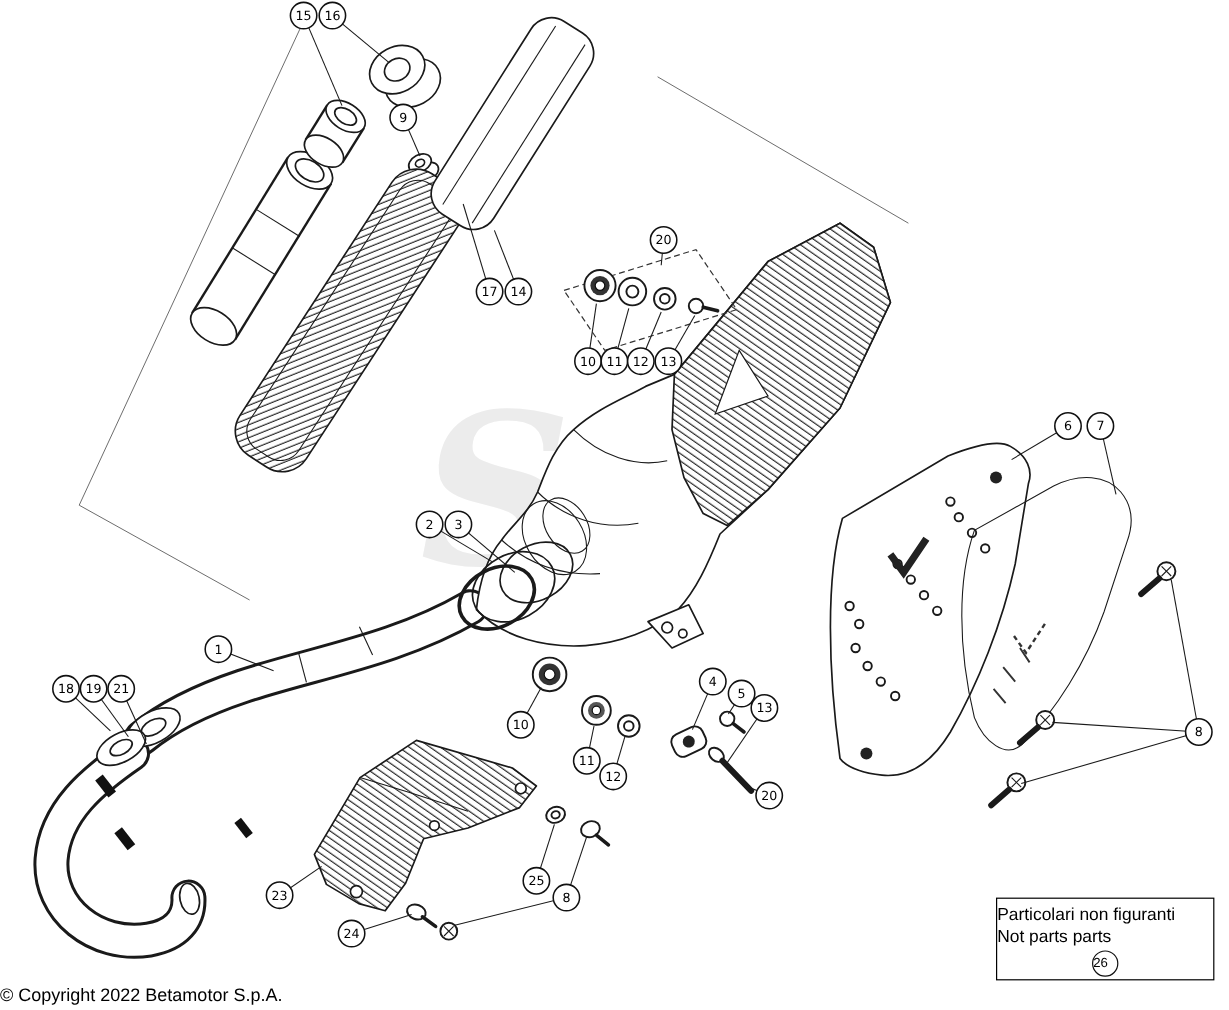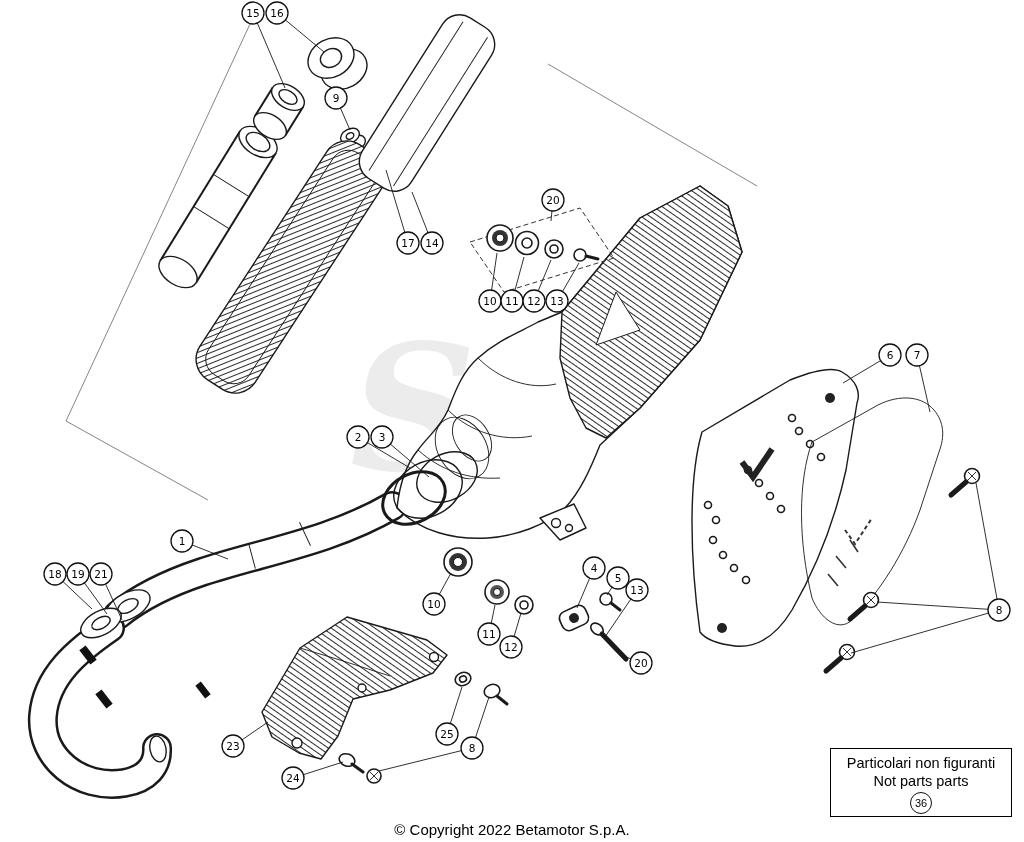--- a/index.html
+++ b/index.html
@@ -21,25 +21,25 @@
   .tube-out{stroke:#1a1a1a;stroke-width:44;fill:none;stroke-linecap:butt}
   .tube-in{stroke:#fff;stroke-width:40;fill:none;stroke-linecap:butt}
   .sleeve-out{stroke:#1a1a1a;stroke-width:38;fill:none;stroke-linecap:butt}
   .sleeve-in{stroke:#fff;stroke-width:34;fill:none;stroke-linecap:butt}
   .leader{stroke:#1a1a1a;stroke-width:0.9}
   .callout-circle{fill:#fff;stroke:#111;stroke-width:1.3}
   .callout-text{font:10.5px "DejaVu Sans",sans-serif;text-anchor:middle;fill:#000}
   .watermark{font:italic 700 175px "DejaVu Serif",serif;fill:#ececec}
 
   .not-shown-box{position:absolute;left:830px;top:748px;width:182px;height:69px;
-    border:1px solid #000;background:#fff;text-align:center;box-sizing:border-box;
+    border:1px solid #000;background:#fff;text-align:left;box-sizing:border-box;
     padding-top:5px;font-size:14.5px;color:#000;line-height:18px}
   .nsb-callout{width:22px;height:22px;border:1.3px solid #111;border-radius:50%;
     margin:2px auto 0;font-size:11px;line-height:20px;box-sizing:border-box}
-  .copyright{position:absolute;left:0;top:821px;width:100%;text-align:center;
+  .copyright{position:absolute;left:0;top:821px;width:100%;
     font-size:15px;color:#000}
 </style>
 </head>
 <body>
 
 <svg id="diagram" width="1024" height="842" viewBox="0 0 1024 842">
   <defs>
     <pattern id="hatchD" width="5" height="5" patternUnits="userSpaceOnUse" patternTransform="rotate(-55)">
       <rect width="5" height="5" fill="#fff"></rect>
       <line x1="0" y1="0" x2="0" y2="5" stroke="#2b2b2b" stroke-width="2"></line>
@@ -406,17 +406,17 @@
         <circle cx="472" cy="748" r="11" class="callout-circle"></circle>
         <text x="472" y="748" dy="0.35em" class="callout-text">8</text>
       </g>
     </g>
 </svg>
 
 <div class="not-shown-box">
   <div class="nsb-line">Particolari non figuranti</div>
   <div class="nsb-line">Not parts parts</div>
   <div class="nsb-callout">
-    <span>36</span>
+    <span>26</span>
   </div>
 </div>
 
 <div class="copyright">© Copyright 2022 Betamotor S.p.A.</div>
 
 </body></html>

